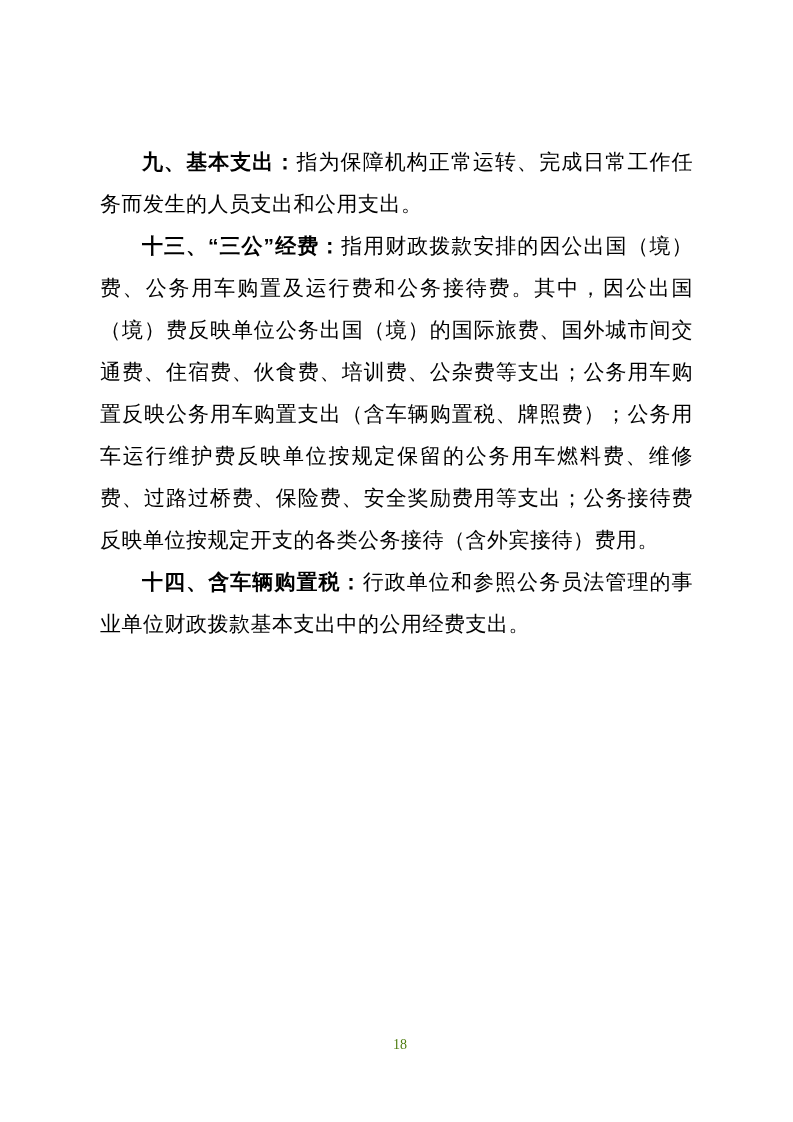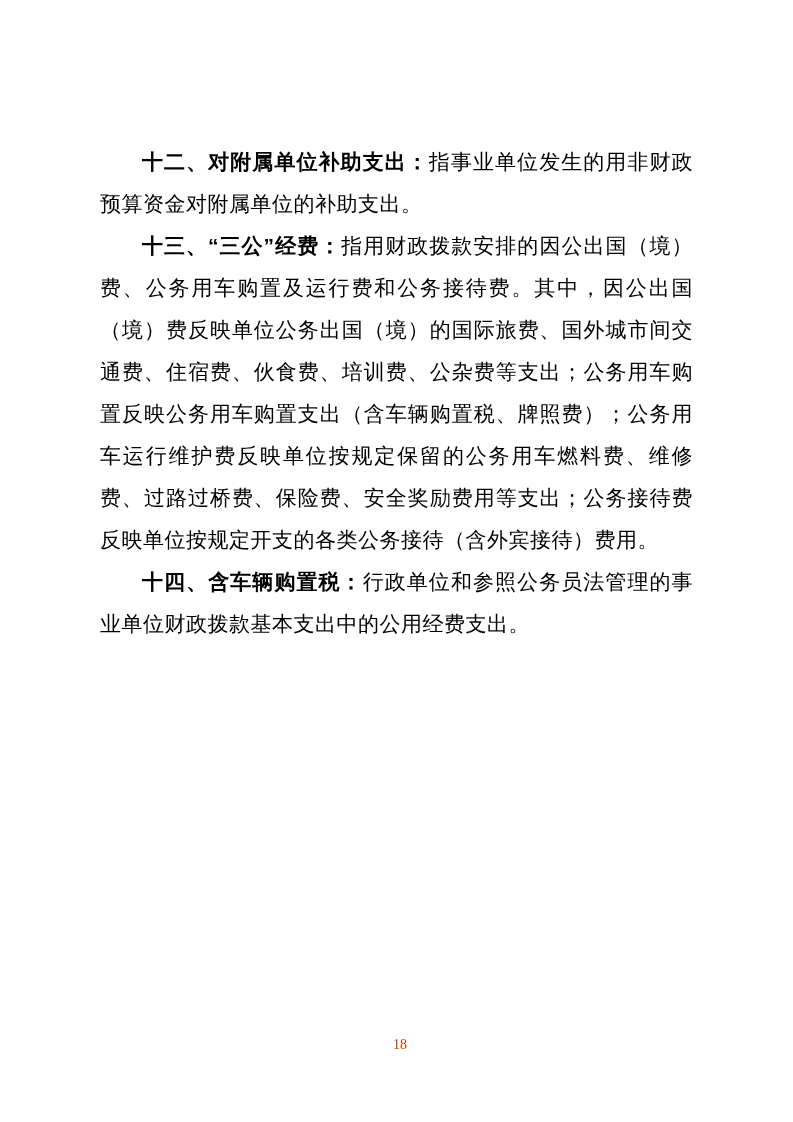--- a/index.html
+++ b/index.html
@@ -37,34 +37,34 @@
     letter-spacing: 0.5px;
   }
   .page-number {
     position: absolute;
     left: 0;
     right: 0;
     top: 1037px;
     text-align: center;
     font-size: 14px;
     font-family: "Liberation Serif", serif;
-    color: #c2410c;
+    color: #4d7c0f;
     padding-left: 7px;
   }
 </style>
 </head>
 <body>
 
 <div class="page">
   <div class="content">
 
+    <p class="para"><strong class="term">九、基本支出：</strong><span class="def">指为保障机构正常运转、完成日常工作任务而发生的人员支出和公用支出。</span></p>
 
 
 
-    <p class="para"><strong class="term">十二、对附属单位补助支出：</strong><span class="def">指事业单位发生的用非财政预算资金对附属单位的补助支出。</span></p>
 
     <p class="para"><strong class="term">十三、“三公”经费：</strong><span class="def">指用财政拨款安排的因公出国（境）费、公务用车购置及运行费和公务接待费。其中，因公出国（境）费反映单位公务出国（境）的国际旅费、国外城市间交通费、住宿费、伙食费、培训费、公杂费等支出；公务用车购置反映公务用车购置支出（含车辆购置税、牌照费）；公务用车运行维护费反映单位按规定保留的公务用车燃料费、维修费、过路过桥费、保险费、安全奖励费用等支出；公务接待费反映单位按规定开支的各类公务接待（含外宾接待）费用。</span></p>
 
     <p class="para"><strong class="term">十四、含车辆购置税：</strong><span class="def">行政单位和参照公务员法管理的事业单位财政拨款基本支出中的公用经费支出。</span></p>
 
   </div>
 
   <div class="page-number">18</div>
 </div>
 

